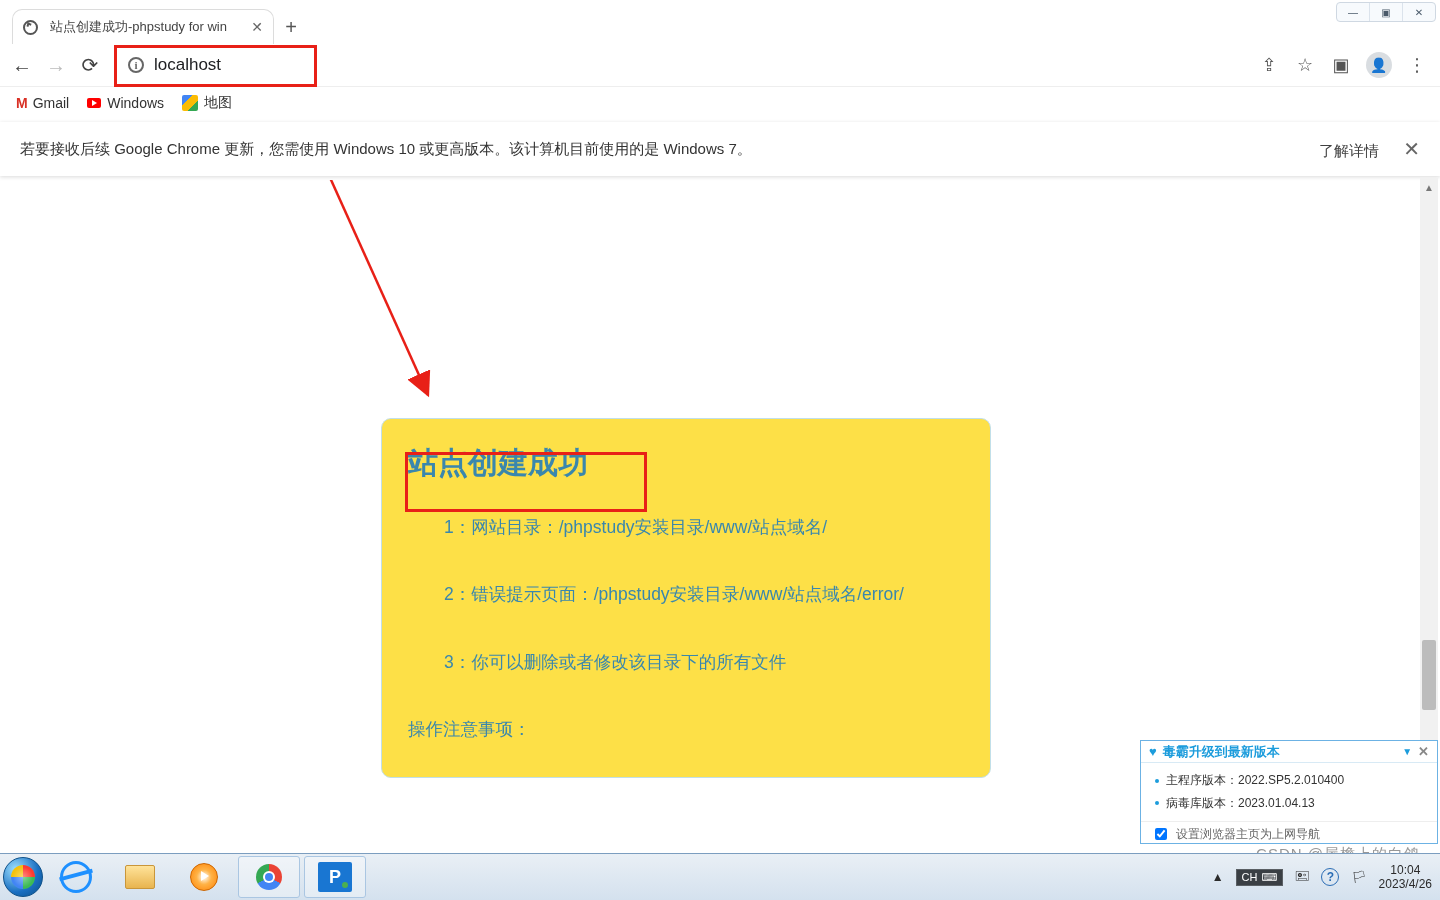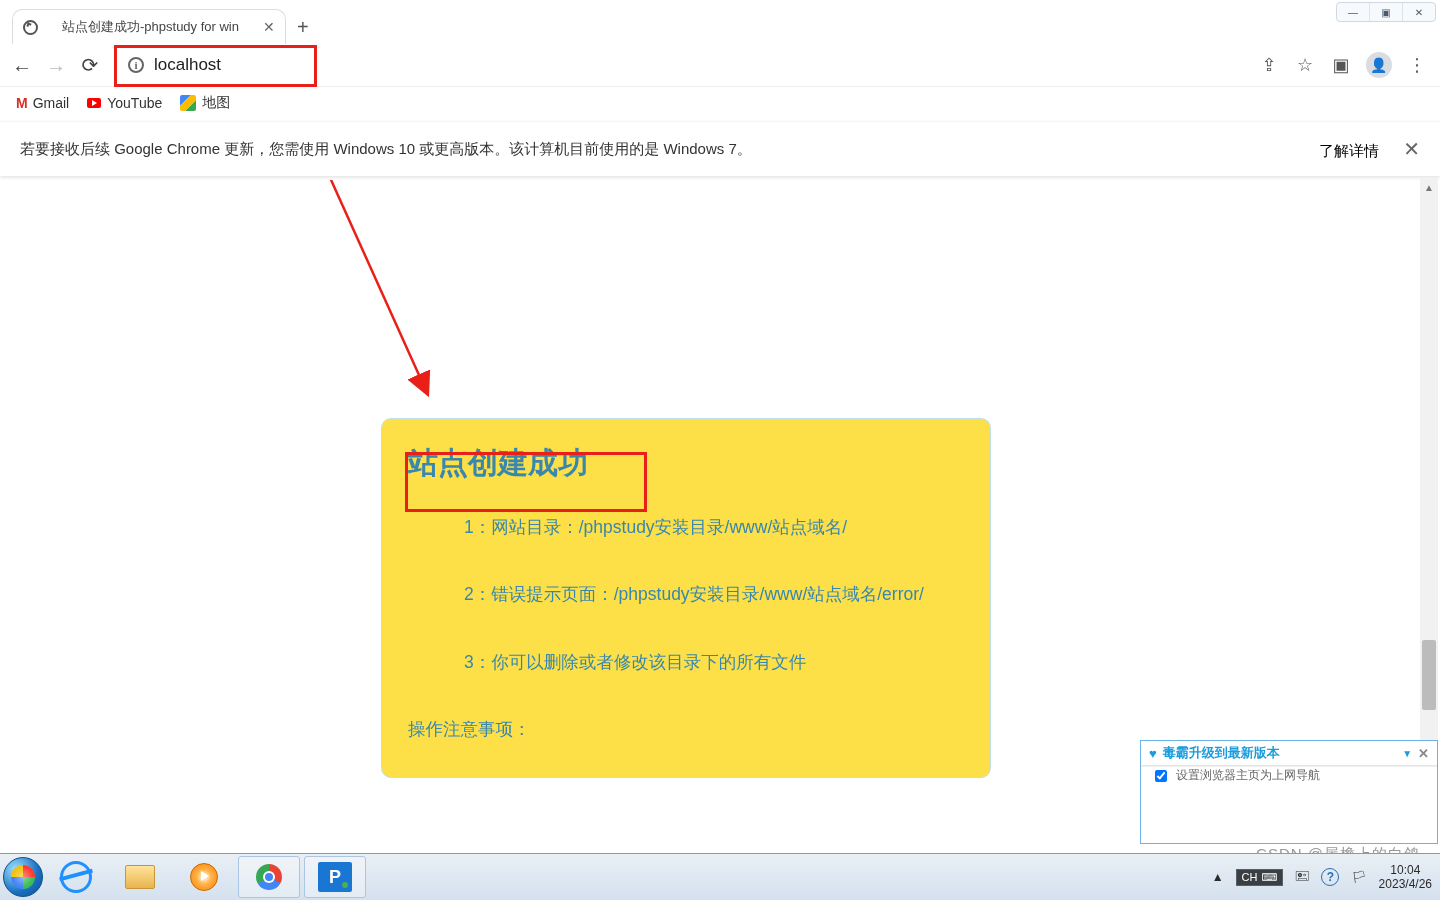--- a/index.html
+++ b/index.html
@@ -3,21 +3,21 @@
 <meta charset="utf-8">
 <style>
 html,body{margin:0;padding:0;font-family:"Microsoft YaHei",Arial,sans-serif;background:#fff;overflow:hidden}
 #root{position:relative;width:1440px;height:900px}
 
 .winctl{position:absolute;top:2px;right:4px;display:flex;gap:0;border:1px solid #cfd8e2;border-radius:4px;background:#f7fafd}
 .winctl .wc{width:32px;height:18px;display:flex;align-items:center;justify-content:center;color:#4a5a6a;font-size:10px;border-right:1px solid #dbe3ec}
 .winctl .wc:last-child{border-right:none}
 
 .tabstrip{position:absolute;top:8px;left:12px;right:100px;height:36px;display:flex;align-items:flex-end}
-.tab{display:flex;align-items:center;height:34px;background:#fff;border-top-left-radius:10px;border-top-right-radius:10px;padding:0 10px;min-width:240px;border:1px solid #dcdcdc;border-bottom:none;gap:24px}
+.tab{display:flex;align-items:center;height:34px;background:#fff;border-top-left-radius:10px;border-top-right-radius:10px;padding:0 10px;min-width:240px;border:1px solid #dcdcdc;border-bottom:none;gap:12px}
 .tab .favi{width:15px;height:15px;border:2px solid #555;border-radius:50%;position:relative;box-sizing:border-box}
 .tab .favi:before{content:"";position:absolute;width:2px;height:2px;top:1px;left:2px;border-top:2px solid #555;border-left:2px solid #555;transform:rotate(20deg)}
 .tab .ttl{flex:1;font-size:13px;color:#444;white-space:nowrap;overflow:hidden;text-overflow:ellipsis}
 .tab .x{color:#666;font-size:14px}
 .newtab{width:34px;height:34px;display:flex;align-items:center;justify-content:center;font-size:20px;color:#555}
 
 .toolbar{position:absolute;top:44px;left:0;right:0;height:42px;display:flex;align-items:center;padding:0 12px;gap:14px;border-bottom:1px solid #eee}
 .nav-ic{width:20px;color:#444;font-size:20px;text-align:center}
 .nav-ic.dis{color:#bbb}
 .addrwrap{flex:1;position:relative;height:34px}
@@ -29,43 +29,43 @@
 .avatar{width:26px;height:26px;border-radius:50%;background:#d9dde1;display:flex;align-items:center;justify-content:center;color:#444;font-size:14px}
 
 .bmbar{position:absolute;top:86px;left:0;right:0;height:34px;display:flex;align-items:center;padding:0 16px;gap:18px;font-size:14px;color:#333}
 .bm{display:flex;align-items:center;gap:6px}
 .bm .mic{font-weight:bold;letter-spacing:-1px}
 .ytplay{width:14px;height:10px;background:#f00;border-radius:2px;position:relative}
 .ytplay:before{content:"";position:absolute;left:5px;top:2px;border-left:5px solid #fff;border-top:3px solid transparent;border-bottom:3px solid transparent}
 .mapic{width:16px;height:16px;background:linear-gradient(135deg,#4285f4 33%,#fbbc05 33% 66%,#34a853 66%);border-radius:2px}
 
 .infobar{position:absolute;top:122px;left:0;right:0;height:54px;display:flex;align-items:center;padding:0 20px;font-size:15px;color:#333;background:#fff;box-shadow:0 1px 4px rgba(0,0,0,.15);justify-content:space-between}
-.infobar .lnk{color:#000000}
+.infobar .lnk{color:#404040}
 .infobar .ix{color:#666;font-size:20px;margin-left:20px}
 
 .page{position:absolute;top:180px;left:0;right:22px;bottom:56px;overflow:hidden}
 .card{position:absolute;left:381px;top:238px;width:610px;background:#fde047;border:1px solid #c1dfe9;border-radius:10px;padding:24px 26px;color:#3a87ad;box-sizing:border-box}
 .card-title{font-size:30px;font-weight:bold;color:#3a87ad;display:inline-block;margin:0}
 .titlebox{position:absolute;left:405px;top:272px;width:236px;height:54px;border:3px solid #e82017;pointer-events:none}
 .card p{font-size:17.5px;line-height:2.7;margin:20px 0 0 0;white-space:nowrap}
-.card .sub{margin-left:56px}
+.card .sub{margin-left:36px}
 
 .arrow{position:absolute;pointer-events:none}
 
 .sbar{position:absolute;top:178px;right:2px;bottom:56px;width:18px;background:#f1f1f1}
 .sbar .btn{height:18px;display:flex;align-items:center;justify-content:center;color:#777;font-size:10px}
 .sbar .thumb{position:absolute;left:2px;right:2px;top:462px;height:70px;background:#bcbcbc;border-radius:2px}
 
 .popup{position:absolute;right:2px;bottom:56px;width:296px;height:102px;background:#fff;border:1px solid #6cb2e4;display:flex;flex-direction:column;font-size:12px}
 .popup .hdr{height:24px;background:#fff;display:flex;align-items:center;padding:0 8px;color:#1c9cdc;font-weight:bold;border-bottom:1px solid #d8eaf5;gap:6px;font-size:13px}
 .popup .hdr .he{flex:1}
 .popup .bd{flex:1;padding:6px 14px;color:#333}
 .popup .bd .row{display:flex;align-items:center;gap:7px;line-height:1.9}
 .popup .dot{width:4px;height:4px;background:#1c9cdc;border-radius:50%}
-.popup .ft{height:24px;display:flex;align-items:flex-start;padding:0 10px;gap:6px;color:#666;border-top:1px solid #eee}
+.popup .ft{height:24px;display:flex;align-items:flex-end;padding:0 10px;gap:6px;color:#666;border-top:1px solid #eee}
 .popup input[type=checkbox]{width:12px;height:12px}
 
 .taskbar{position:absolute;left:0;right:0;bottom:0;height:46px;background:linear-gradient(#e9eff5,#d4e1ee);display:flex;align-items:center;border-top:1px solid #7b9dbf}
 .start{width:46px;height:46px;display:flex;align-items:center;justify-content:center}
 .orb{width:38px;height:38px;border-radius:50%;background:radial-gradient(circle at 30% 30%,#9de0ff,#1a6fc2 60%,#0b4f88);border:1px solid #0d5089;position:relative}
 .orb:before{content:"";position:absolute;inset:7px;border-radius:50%;background:conic-gradient(#ff3b30 0 25%,#3cba54 0 50%,#4285f4 0 75%,#f4c20d 0)}
 .orb:after{content:"";position:absolute;inset:7px;border-radius:50%;background:radial-gradient(circle,rgba(255,255,255,.4),transparent 60%)}
 .tb-item{width:60px;height:40px;display:flex;align-items:center;justify-content:center;margin-right:4px;border-radius:3px}
 .tb-item.active{background:rgba(255,255,255,.35);border:1px solid #aac6e2}
 .tray{margin-left:auto;display:flex;align-items:center;height:100%;padding-right:8px;gap:12px;color:#2b2b2b;font-size:12px}
@@ -120,21 +120,21 @@
     <div class="tb-ic">⋮</div>
   </div>
 
   <div class="bmbar">
     <div class="bm">
       <span class="mic" style="color:#d93025">M</span>
       <span>Gmail</span>
     </div>
     <div class="bm">
       <span class="ytplay"></span>
-      <span>YouTube</span>
+      <span>Windows</span>
     </div>
     <div class="bm">
       <span class="mapic"></span>
       <span>地图</span>
     </div>
   </div>
 
   <div class="infobar">
     <span>若要接收后续 Google Chrome 更新，您需使用 Windows 10 或更高版本。该计算机目前使用的是 Windows 7。</span>
     <span>
@@ -169,20 +169,30 @@
     <div class="thumb"></div>
     <div class="btn" style="position:absolute;bottom:0;left:0;right:0">▼</div>
   </div>
 
   <div class="popup">
     <div class="hdr">
       <span style="color:#1c9cdc">♥</span>
       <span class="he">毒霸升级到最新版本</span>
       <span style="color:#1c9cdc;font-size:10px">▼</span>
       <span style="color:#888">✕</span>
+    </div>
+    <div class="bd">
+      <div class="row">
+          <span class="dot"></span>
+          <span>主程序版本：2022.SP5.2.010400</span>
+        </div>
+      <div class="row">
+          <span class="dot"></span>
+          <span>病毒库版本：2023.01.04.13</span>
+        </div>
     </div>
     <div class="ft">
       <input type="checkbox" checked="" style="">
       <span>设置浏览器主页为上网导航</span>
     </div>
   </div>
 
   <div class="watermark">CSDN @屋檐上的白鸽</div>
 
   <div class="taskbar">

